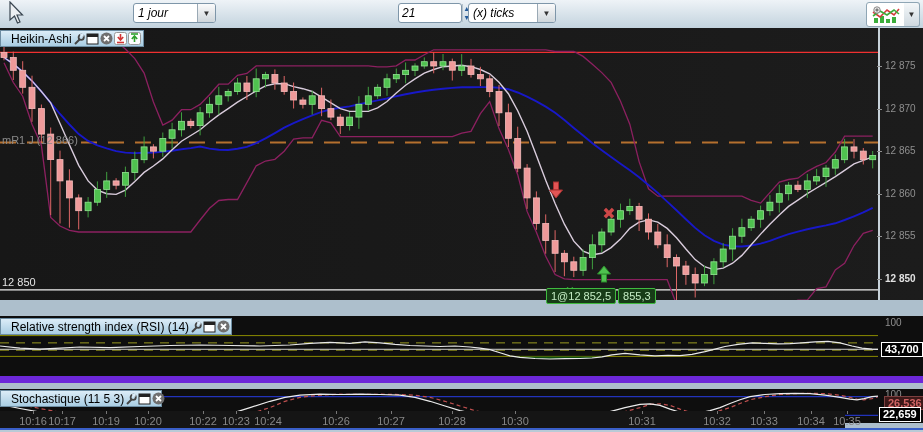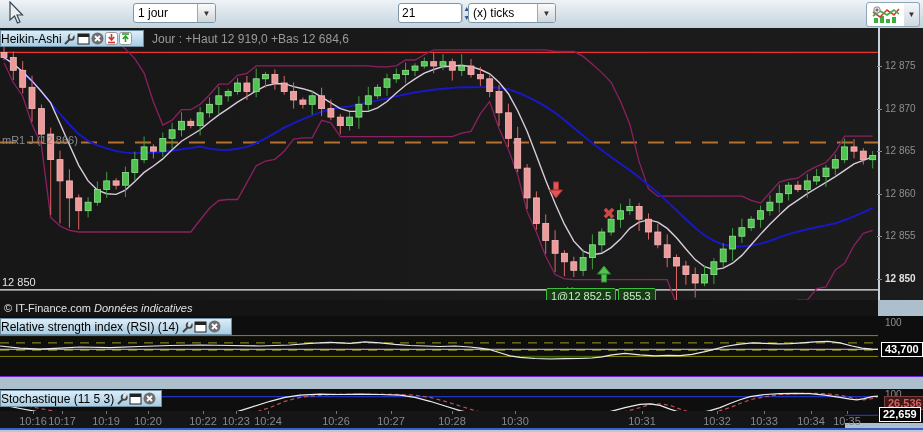--- a/index.html
+++ b/index.html
@@ -1,49 +1,49 @@
 <!DOCTYPE html>
 <html><head>
 <meta charset="utf-8">
 <style>
   html,body{margin:0;padding:0;background:#adbfcc;}
   #app{position:relative;width:923px;height:432px;overflow:hidden;
        font-family:"Liberation Sans",sans-serif;background:#adbfcc;
        -webkit-user-select:none;user-select:none;}
   
   .toolbar{position:absolute;left:0;top:0;width:923px;height:28px;
-    background:linear-gradient(#eef3f7,#c3d3de);border-bottom:1px solid #8fa6b5;}
+    background:linear-gradient(#eef3f7,#c3d3de);border-bottom:1px solid #8fa6b5;font-style:italic;}
   .dd,.spin{position:absolute;top:3px;height:20px;background:#fff;
     border:1px solid #7e96a9;border-radius:3px;display:flex;align-items:center;
     font-size:12px;color:#000;box-sizing:border-box;}
   .dd .dtext{flex:1;padding:0 4px;white-space:nowrap;overflow:hidden;}
   .dbtn{width:17px;height:100%;border-left:1px solid #9aa9b5;border-radius:0 2px 2px 0;
     background:linear-gradient(#fbfbfb,#cfd6db);display:flex;align-items:center;justify-content:center;
     font-size:8px;color:#333;}
   .spin .stext{flex:1;text-align:right;padding:0 3px;}
   .spinbtns{width:13px;height:100%;display:flex;flex-direction:column;border-left:1px solid #b6c2cb;}
   .spinbtns div{flex:1;display:flex;align-items:center;justify-content:center;font-size:7px;color:#235a9a;}
   .charttype-btn{position:absolute;left:866px;top:2px;width:38px;height:23px;background:#fff;
     border:1px solid #8fa6b5;border-radius:3px 0 0 3px;display:flex;align-items:center;justify-content:center;}
   .charttype-arrow{position:absolute;left:904px;top:2px;width:15px;height:23px;
     background:linear-gradient(#f4f7f9,#cfd9e0);border:1px solid #8fa6b5;border-left:none;
     border-radius:0 3px 3px 0;display:flex;align-items:center;justify-content:center;font-size:8px;color:#333;}
   
   .panel{position:absolute;left:0;background:#131313;}
   #mainPanel{top:28px;width:923px;height:272px;background:linear-gradient(90deg,#171717,#1c1c1c);}
   #copyBar{top:300px;width:878px;height:16px;background:#141414;border-bottom:1px solid #e9edf0;}
-  #rsiPanel{top:316px;width:923px;height:60px;background:#0e0e0e;border-bottom:1px solid #6d28d9;}
+  #rsiPanel{top:316px;width:923px;height:60px;background:#0e0e0e;border-bottom:7px solid #6d28d9;}
   #stochPanel{top:377px;width:923px;height:34px;background:#0e0e0e;margin-top:12px;}
   #timeAxis{top:411px;width:845px;height:17px;background:#151515;}
   #hscroll{top:428px;width:923px;height:4px;background:#b9cad6;border-top:2px solid #3a5fc8;box-sizing:border-box;}
   .vsep{position:absolute;left:878px;top:0;width:2px;height:272px;background:#c7d2da;}
   
   .tbar{position:absolute;left:0;height:17px;background:linear-gradient(#dcedf8,#a9cde2);
     border:1px solid #6d8da2;box-sizing:border-box;display:flex;align-items:center;
-    padding:0 0;font-size:12px;color:#000;gap:1px;white-space:nowrap;}
+    padding:0 10px;font-size:12px;color:#000;gap:1px;white-space:nowrap;}
   .ticon{width:13px;height:13px;display:inline-flex;align-items:center;justify-content:center;}
   .ticon svg{display:block;}
   
   .rangeText{position:absolute;font-size:12px;color:#9a9a9a;white-space:nowrap;}
   .grayLabel{position:absolute;font-size:11px;color:#8b8b8b;white-space:nowrap;}
   .whiteLabel{position:absolute;font-size:11px;color:#e4e4e4;white-space:nowrap;}
   .axisLabel{position:absolute;left:885px;font-size:10px;color:#8f8f8f;white-space:nowrap;}
   .axisLabel.emph{color:#e2e2e2;font-weight:bold;}
   .tick{position:absolute;left:877px;width:5px;height:1px;background:#8f8f8f;}
   .timeLabel{position:absolute;top:4px;font-size:11px;color:#878787;transform:translateX(-50%);}
@@ -342,21 +342,20 @@
           </svg>
       </span>
       <span class="ticon">
         <svg width="13" height="13">
             <rect x="0.5" y="0.5" width="12" height="12" rx="2" fill="#fdfdfd" stroke="#999"></rect>
             <path d="M6.5 10 V5 M3.8 7 L6.5 4 L9.2 7" stroke="#2ca02c" stroke-width="1.6" fill="none"></path>
             <path d="M3 2 H10" stroke="#2ca02c" stroke-width="1.6"></path>
           </svg>
       </span>
     </div>
-    <div class="rangeText" style="left:152px;top:4px;">Jour : +Haut 12 919,0 +Bas 12 684,6</div>
 
     <div class="grayLabel" style="left:2px;top:106px;">mR1 J (12 866)</div>
     <div class="whiteLabel" style="left:2px;top:248px;">12 850</div>
 
     <div class="badgeRow" style="left:546px;top:260px;">
       <span class="badge buy">1@12 852,5</span>
       <span class="badge buy">855,3</span>
     </div>
 
     <div id="mainAxis">
@@ -368,26 +367,20 @@
         <div class="axisLabel" style="top:117px">12 865</div>
         <div class="tick" style="top:166px"></div>
         <div class="axisLabel" style="top:160px">12 860</div>
         <div class="tick" style="top:208px"></div>
         <div class="axisLabel" style="top:202px">12 855</div>
         <div class="tick" style="top:251px"></div>
         <div class="axisLabel emph" style="top:245px">12 850</div>
       </div>
   </div>
 
-  <div id="copyBar" class="panel">
-    <div class="copyText">
-      <span>© IT-Finance.com</span>
-      <span class="ital">Données indicatives</span>
-    </div>
-  </div>
 
   <div id="rsiPanel" class="panel">
     <svg id="rsiSvg" class="layer" width="878" height="60">
         <line x1="0" x2="878" y1="19.6" y2="19.6" stroke="#8a8a00" stroke-width="1"></line>
         <line x1="0" x2="878" y1="40.4" y2="40.4" stroke="#8a8a00" stroke-width="1"></line>
         <line x1="0" x2="878" y1="26.880000000000003" y2="26.880000000000003" stroke="#9a9a20" stroke-width="1" stroke-dasharray="9 7"></line>
         <line x1="0" x2="878" y1="34.16" y2="34.16" stroke="#9a9a20" stroke-width="1" stroke-dasharray="9 7"></line>
         <polygon points="513.3,40.4 520.0,41.4 535.0,42.5 550.0,43.0 565.0,42.7 580.0,42.5 592.0,42.0 602.0,40.9 604.5,40.4 604.5,40.4 513.3333333333334,40.4" fill="#0e4d0e"></polygon>
         <line x1="0" x2="878" y1="33.275999999999996" y2="33.275999999999996" stroke="#cfcfcf" stroke-width="1"></line>
         <polyline points="0.0,30.0 20.0,32.1 40.0,33.1 60.0,32.1 80.0,31.0 110.0,31.6 140.0,30.5 170.0,29.5 200.0,29.0 230.0,29.5 260.0,30.0 290.0,29.0 310.0,27.4 330.0,26.4 350.0,27.4 365.0,25.8 380.0,26.9 395.0,28.4 410.0,29.5 425.0,30.0 440.0,30.5 455.0,30.0 470.0,31.0 480.0,32.1 490.0,33.6 500.0,36.8 510.0,39.9 520.0,41.4 535.0,42.5 550.0,43.0 565.0,42.7 580.0,42.5 592.0,42.0 602.0,40.9 612.0,38.8 625.0,37.3 640.0,38.8 655.0,39.9 668.0,39.4 680.0,39.6 692.0,38.3 705.0,35.7 715.0,33.1 725.0,30.5 738.0,28.4 752.0,26.9 765.0,27.4 778.0,27.9 790.0,27.7 802.0,26.9 815.0,25.8 828.0,25.3 840.0,26.9 852.0,30.0 862.0,32.1 872.0,33.1 878.0,33.3" fill="none" stroke="#e8e8e8" stroke-width="1.2"></polyline>

